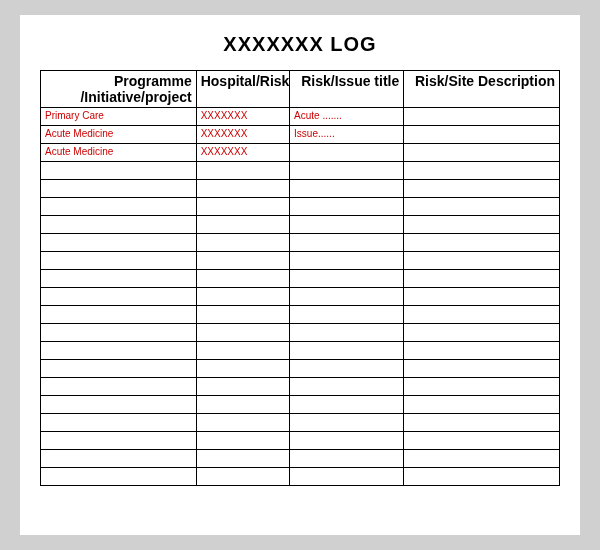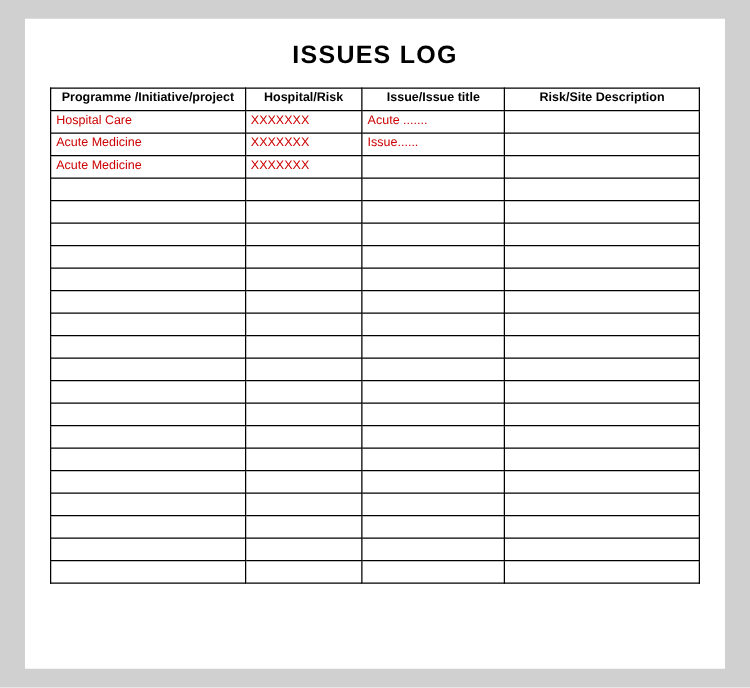--- a/index.html
+++ b/index.html
@@ -43,22 +43,22 @@
       border: 1px solid #000;
       font-size: 10px;
       padding: 2px 4px;
       vertical-align: top;
       height: 18px;
     }
 
     th {
       background: #ffffff;
       font-weight: bold;
-      font-size: 10px;
-      text-align: center;
+      font-size: 14px;
+      text-align: right;
       margin-top: 19px;
     }
 
     col.col1 { width: 30%; }
     col.col2 { width: 18%; }
     col.col3 { width: 22%; }
     col.col4 { width: 30%; }
 
     .data-row td {
       color: #cc0000;
@@ -66,40 +66,40 @@
     }
 
     .empty-row td {
       height: 18px;
     }
   </style>
 </head>
 <body>
 
 <div class="page">
-  <div class="page-title">ISSUES LOG</div>
+  <div class="page-title">XXXXXXX LOG</div>
 
   <table>
     <colgroup>
       <col class="col1">
       <col class="col2">
       <col class="col3">
       <col class="col4">
     </colgroup>
     <thead>
       <tr>
         <th>Programme /Initiative/project</th>
         <th>Hospital/Risk</th>
-        <th>Issue/Issue title</th>
+        <th>Risk/Issue title</th>
         <th>Risk/Site Description</th>
       </tr>
     </thead>
     <tbody id="table-body">
     <tr class="data-row">
-          <td>Hospital Care</td>
+          <td>Primary Care</td>
           <td>XXXXXXX</td>
           <td>Acute .......</td>
           <td></td>
         </tr>
         <tr class="data-row">
           <td>Acute Medicine</td>
           <td>XXXXXXX</td>
           <td>Issue......</td>
           <td></td>
         </tr>

